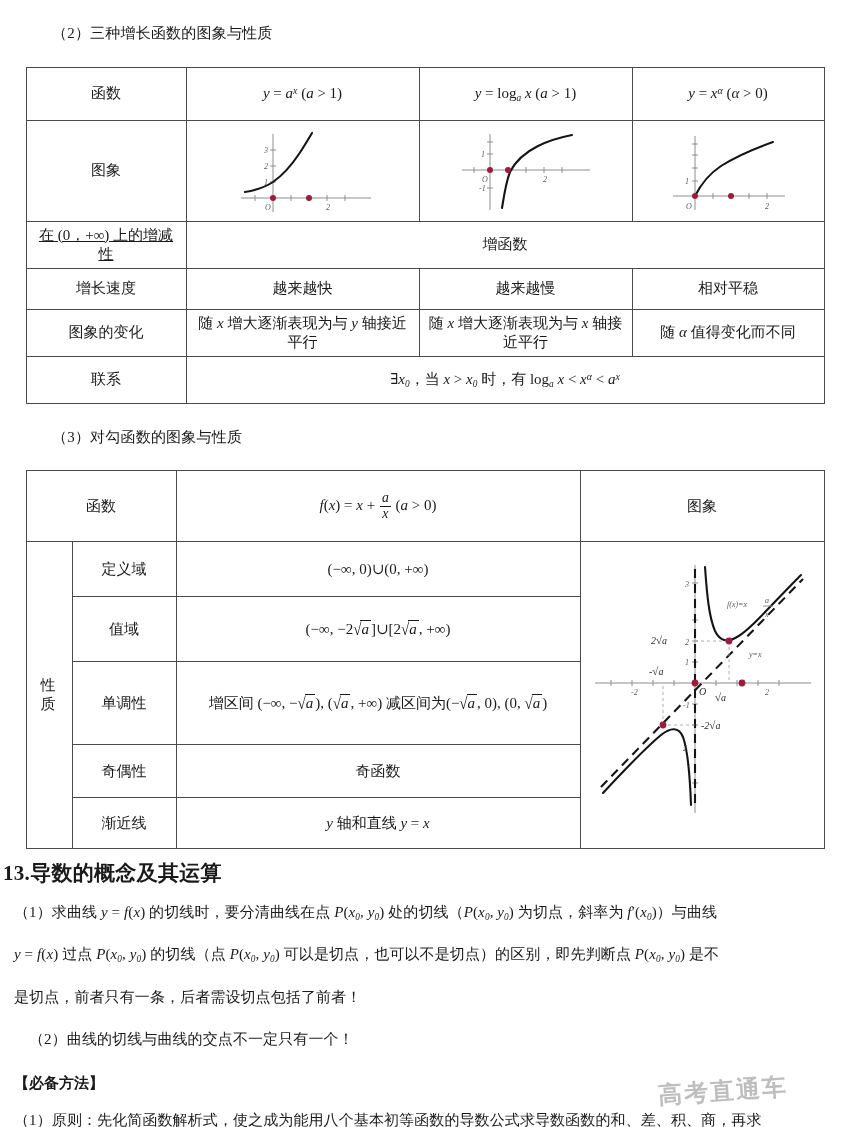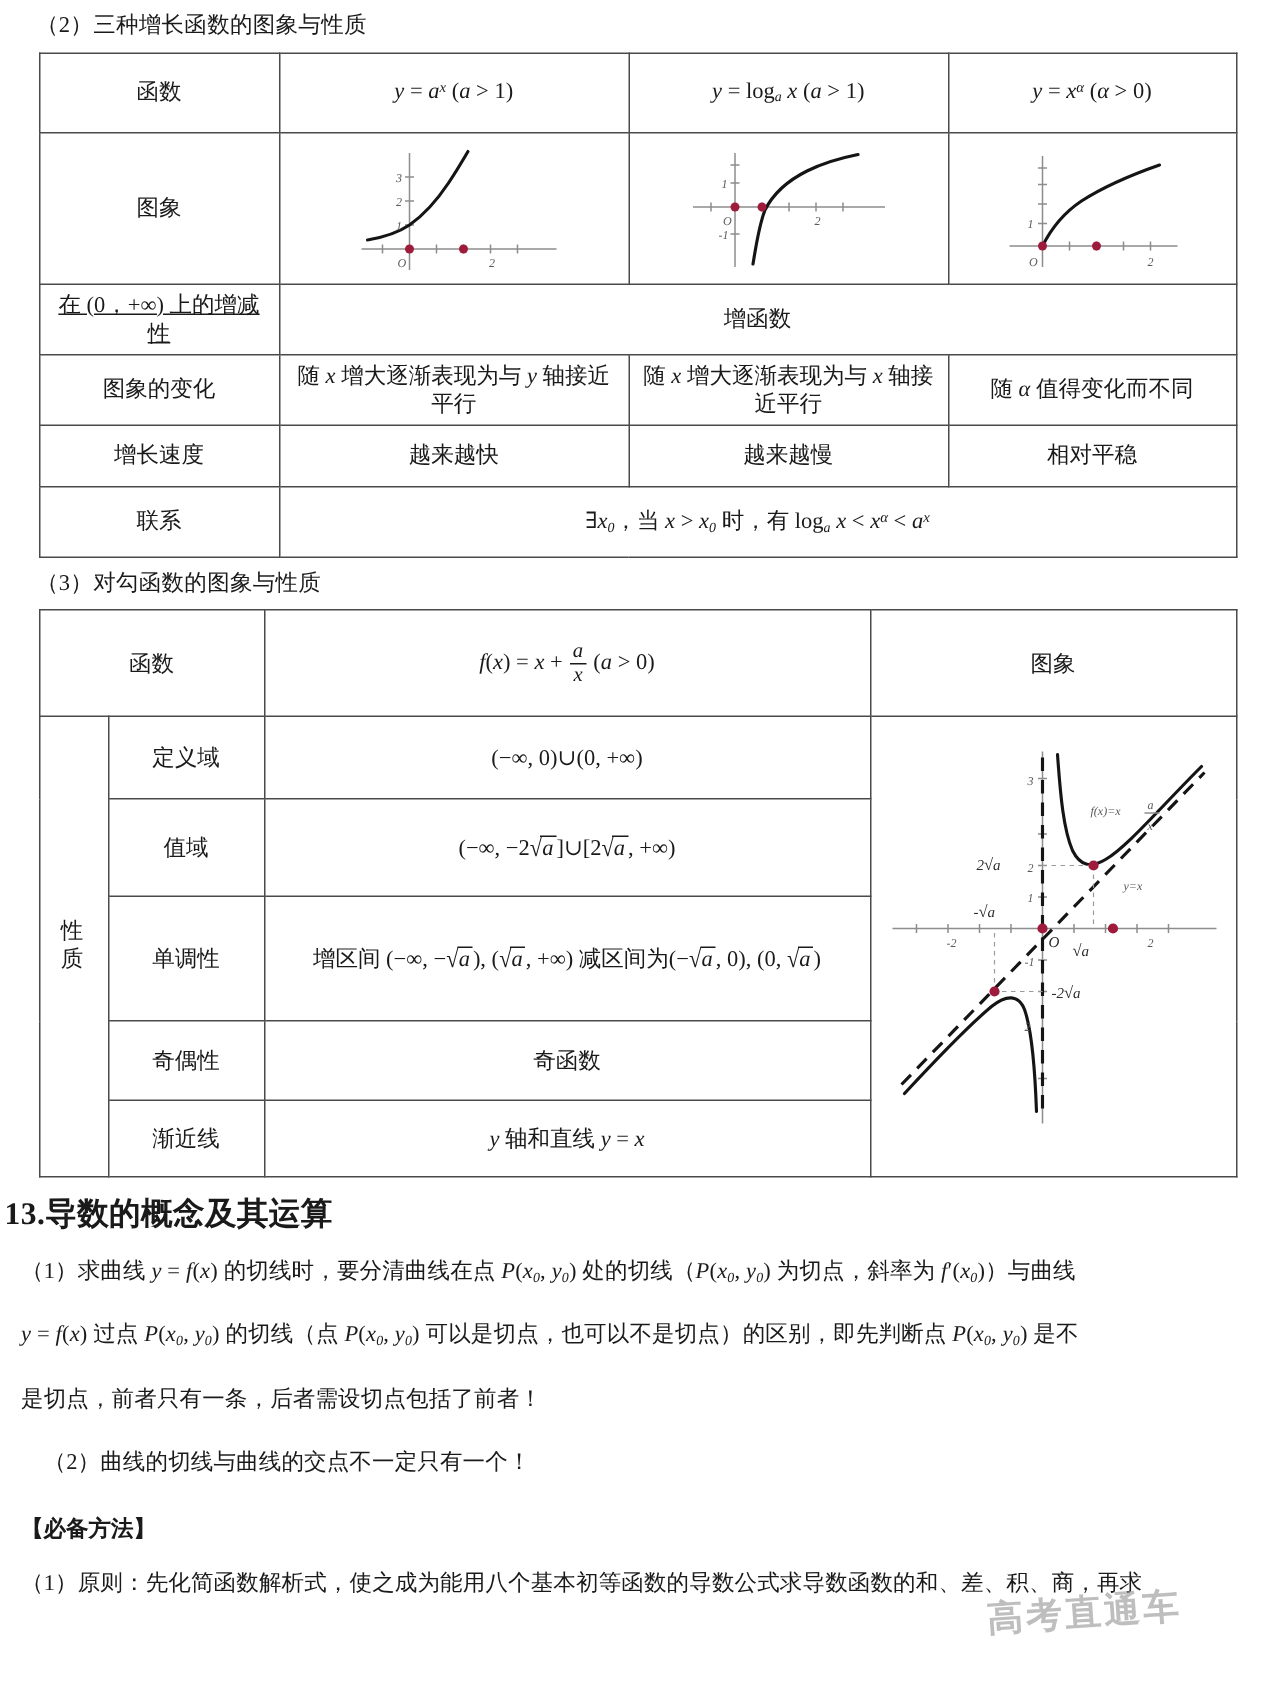--- a/index.html
+++ b/index.html
@@ -20,22 +20,22 @@
     width: 850px;
     height: 1127px;
     box-sizing: border-box;
     padding: 0;
   }
 
   
   .sec-label {
     font-size: 15px;
     line-height: 1.5;
-    margin: 0;
-    padding: 6px 0 6px 24px;
+    margin: 16px;
+    padding: 6px 0 6px 36px;
     letter-spacing: .2px;
   }
   .h-section {
     font-size: 21px;
     font-weight: bold;
     padding: 10px 0 4px 3px;
     margin: 0;
     letter-spacing: .3px;
   }
   .h-bracket {
@@ -234,37 +234,37 @@
       </tr>
 
       <tr>
         <td class="tiny" style="height:32px">
           <span class="mr">在 (0，+∞) 上的增减性</span>
         </td>
         <td colspan="3" class="small">增函数</td>
       </tr>
 
       <tr>
-        <td style="height:34px">图象的变化</td>
-        <td class="small">
-          随 <span class="m">x</span> 增大逐渐表现为与 <span class="m">y</span> 轴接近平行
-        </td>
-        <td class="small">
-          随 <span class="m">x</span> 增大逐渐表现为与 <span class="m">x</span> 轴接近平行
-        </td>
-        <td class="small">
-          随 <span class="m">α</span> 值得变化而不同
-        </td>
-      </tr>
-
-      <tr>
         <td class="small" style="height:32px">增长速度</td>
         <td class="small">越来越快</td>
         <td class="small">越来越慢</td>
         <td class="small">相对平稳</td>
+      </tr>
+
+      <tr>
+        <td style="height:34px">图象的变化</td>
+        <td class="small">
+          随 <span class="m">x</span> 增大逐渐表现为与 <span class="m">y</span> 轴接近平行
+        </td>
+        <td class="small">
+          随 <span class="m">x</span> 增大逐渐表现为与 <span class="m">x</span> 轴接近平行
+        </td>
+        <td class="small">
+          随 <span class="m">α</span> 值得变化而不同
+        </td>
       </tr>
 
       <tr>
         <td style="height:38px">联系</td>
         <td colspan="3" class="small">
           <span class="mr">∃</span><span class="m">x</span><sub class="s">0</sub><span class="mr">，当 </span><span class="m">x</span><span class="mr"> &gt; </span><span class="m">x</span><sub class="s">0</sub><span class="mr"> 时，有 log</span><sub class="s">a</sub>&nbsp;<span class="m">x</span><span class="mr"> &lt; </span><span class="m">x</span><sup class="s">α</sup><span class="mr"> &lt; </span><span class="m">a</span><sup class="s">x</sup>
         </td>
       </tr>
     </tbody>
   </table>

